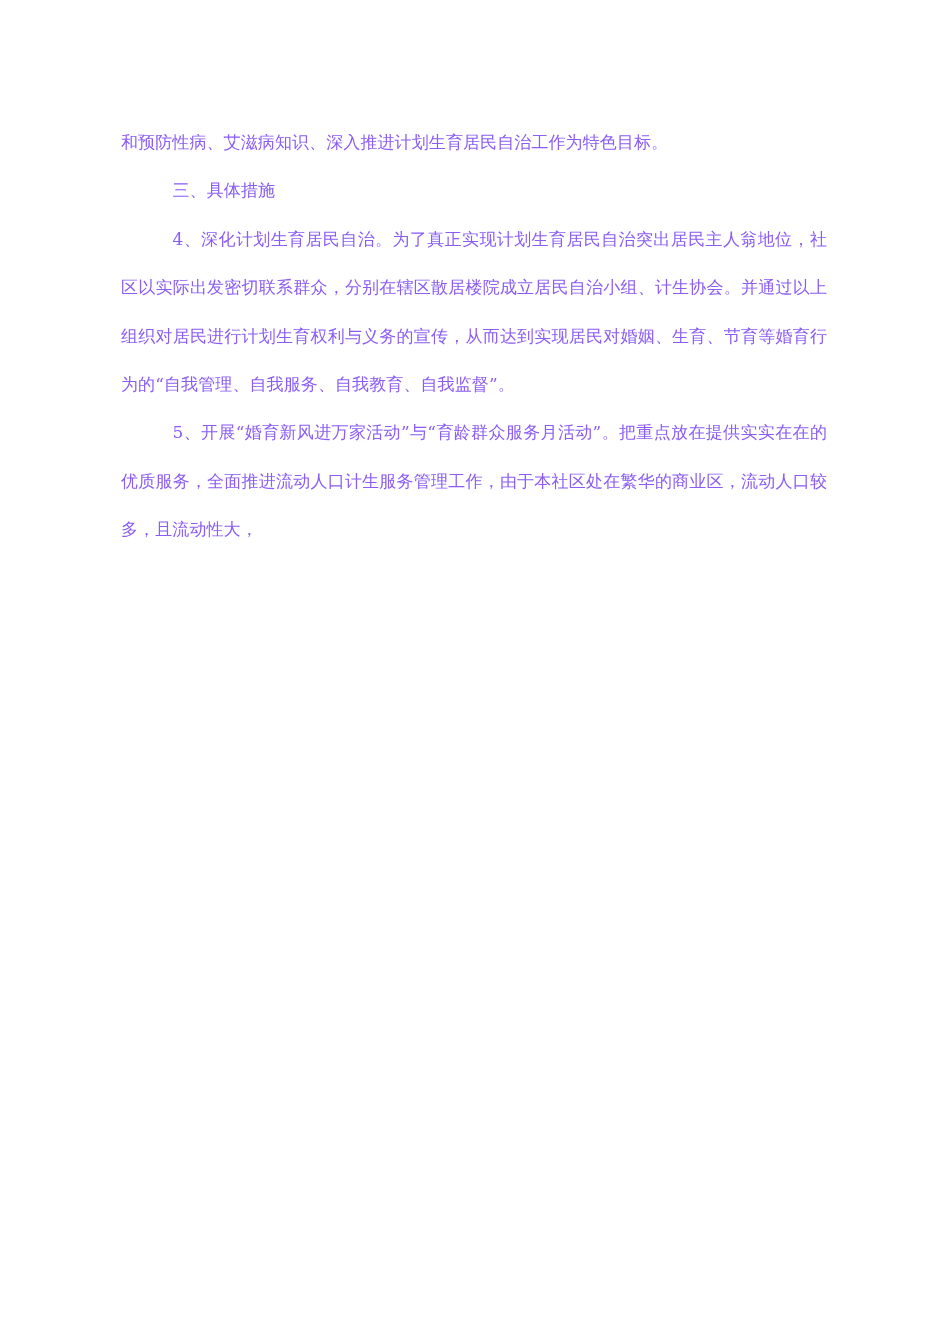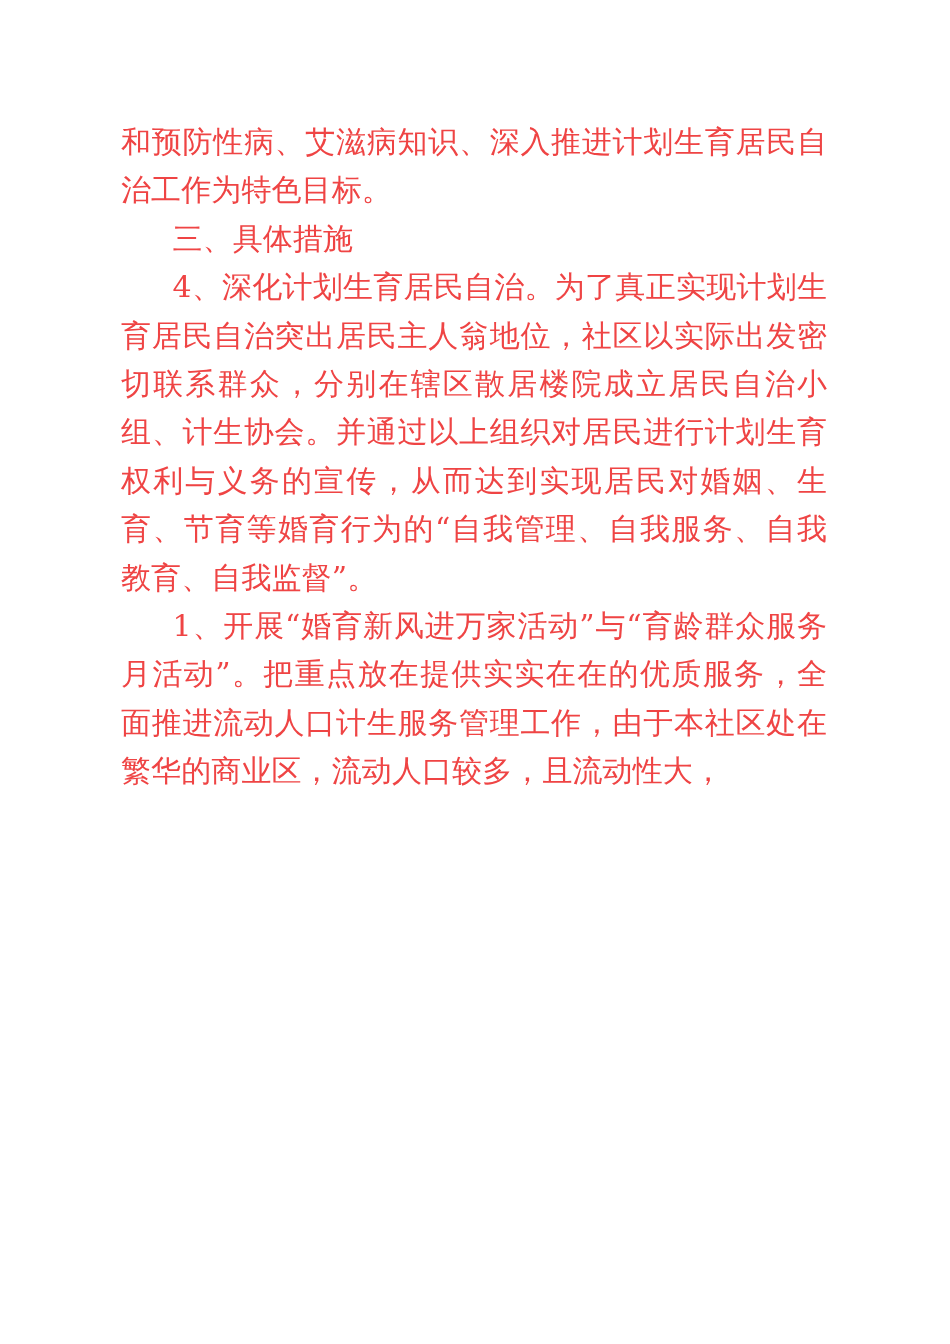--- a/index.html
+++ b/index.html
@@ -17,23 +17,23 @@
   }
   .body-area {
     position: absolute;
     left: 121px;
     top: 118px;
     width: 706px;
   }
   .para {
     margin: 0;
     font-family: "DejaVu Serif", "Liberation Serif", serif;
-    font-size: 30px;
+    font-size: 17px;
     line-height: 48.4px;
-    color: #ef4444;
+    color: #8b5cf6;
     text-align: justify;
     text-align-last: left;
     text-justify: inter-character;
     letter-spacing: 0.1px;
     word-break: break-all;
     -webkit-font-smoothing: antialiased;
   }
   .para.indent {
     text-indent: 51.5px;
   }
@@ -48,16 +48,16 @@
   <div class="body-area">
 
     <p class="para cont">和预防性病、艾滋病知识、深入推进计划生育居民自治工作为特色目标。</p>
 
     <p class="para indent">三、具体措施</p>
 
     <p class="para indent">4、深化计划生育居民自治。为了真正实现计划生育居民自治突出居民主人翁地位，社区以实际出发密切联系群众，分别在辖区散居楼院成立居民自治小组、计生协会。并通过以上组织对居民进行计划生育权利与义务的宣传，从而达到实现居民对婚姻、生育、节育等婚育行为的“自我管理、自我服务、自我教育、自我监督”。</p>
 
 
 
-    <p class="para indent">1、开展“婚育新风进万家活动”与“育龄群众服务月活动”。把重点放在提供实实在在的优质服务，全面推进流动人口计生服务管理工作，由于本社区处在繁华的商业区，流动人口较多，且流动性大，</p>
+    <p class="para indent">5、开展“婚育新风进万家活动”与“育龄群众服务月活动”。把重点放在提供实实在在的优质服务，全面推进流动人口计生服务管理工作，由于本社区处在繁华的商业区，流动人口较多，且流动性大，</p>
 
   </div>
 </div>
 
 </body></html>

